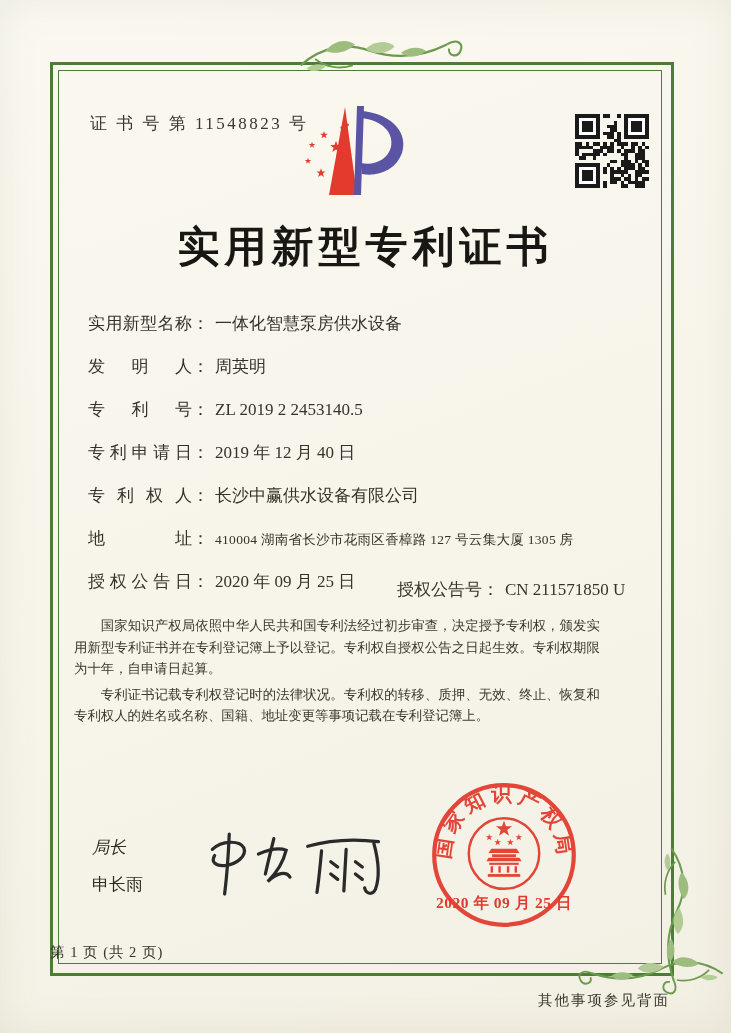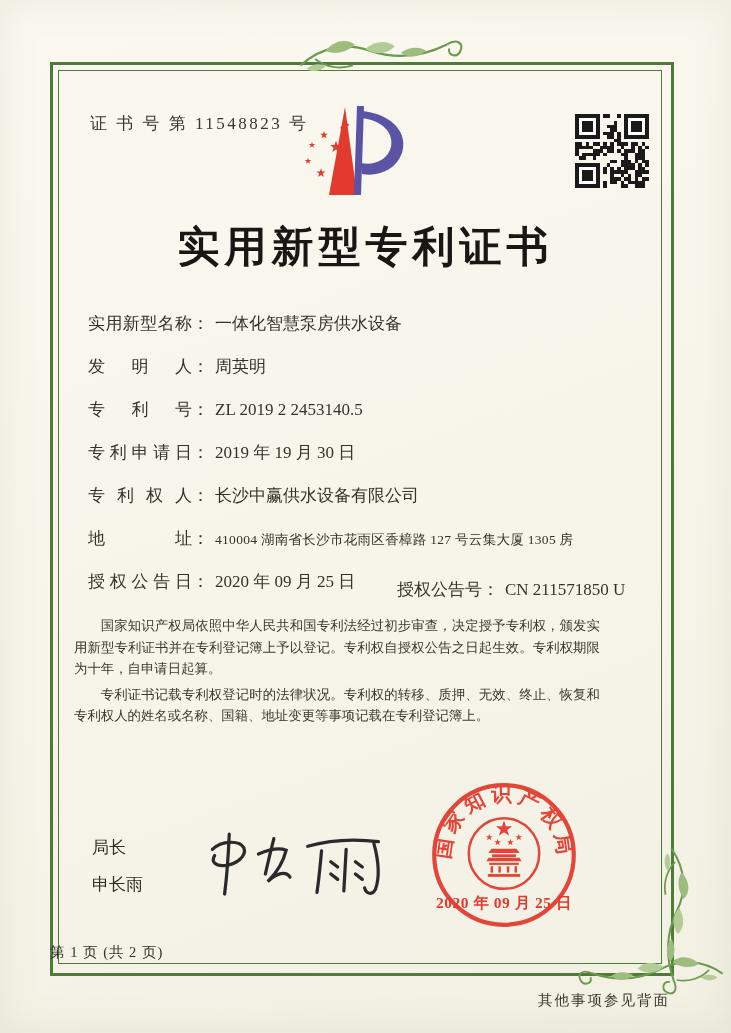--- a/index.html
+++ b/index.html
@@ -39,21 +39,21 @@
   .row-address .field-value{font-size:13.5px;letter-spacing:.3px;}
   .row-double{display:flex;font-family:Liberation Serif, serif;}
   .row-double .grp1{width:309px;}
   .label-natural{display:inline-block;color:#35322b;margin-top:8px;}
   
   .paragraphs{position:absolute;left:70px;top:611px;width:534px;
     font-size:13.4px;line-height:21.6px;text-align:justify;color:#3b382f;}
   .paragraphs p{margin:4px;text-indent:2em;}
   
   .officer{position:absolute;left:92px;top:836px;font-size:17px;color:#2f2c26;}
-  .officer-title{margin-bottom:14px;}
+  .officer-title{margin-bottom:14px;font-style:italic;}
   .signature{position:absolute;left:200px;top:828px;width:200px;height:72px;}
   .seal{position:absolute;left:430px;top:781px;width:148px;height:148px;opacity:.93;}
   .seal-date{position:absolute;left:436px;top:893px;width:150px;font-size:15.5px;
     letter-spacing:.5px;color:var(--seal_red);font-weight:bold;}
   
   .page-num{position:absolute;left:50px;top:943px;width:620px;text-align:left;
     font-size:14.5px;letter-spacing:1px;color:#35322b;}
   .back-note{position:absolute;left:50px;top:991px;width:620px;text-align:right;
     font-size:14.5px;letter-spacing:2px;color:#3b382f;}
   svg text{font-family:"Liberation Serif","DejaVu Serif",serif;}
@@ -259,21 +259,21 @@
     <div class="field-row">
       <span class="field-label">实用新型名称</span><span class="field-colon">：</span><span class="field-value">一体化智慧泵房供水设备</span>
     </div>
     <div class="field-row">
       <span class="field-label">发明人</span><span class="field-colon">：</span><span class="field-value">周英明</span>
     </div>
     <div class="field-row">
       <span class="field-label">专利号</span><span class="field-colon">：</span><span class="field-value">ZL 2019 2 2453140.5</span>
     </div>
     <div class="field-row">
-      <span class="field-label">专利申请日</span><span class="field-colon">：</span><span class="field-value">2019 年 19 月 30 日</span>
+      <span class="field-label">专利申请日</span><span class="field-colon">：</span><span class="field-value">2019 年 12 月 40 日</span>
     </div>
     <div class="field-row">
       <span class="field-label">专利权人</span><span class="field-colon">：</span><span class="field-value">长沙中赢供水设备有限公司</span>
     </div>
     <div class="field-row row-address">
       <span class="field-label">地址</span><span class="field-colon">：</span><span class="field-value">410004 湖南省长沙市花雨区香樟路 127 号云集大厦 1305 房</span>
     </div>
     <div class="field-row row-double">
       <span class="grp1">
         <span class="field-label">授权公告日</span><span class="field-colon">：</span><span class="field-value">2020 年 09 月 25 日</span>

